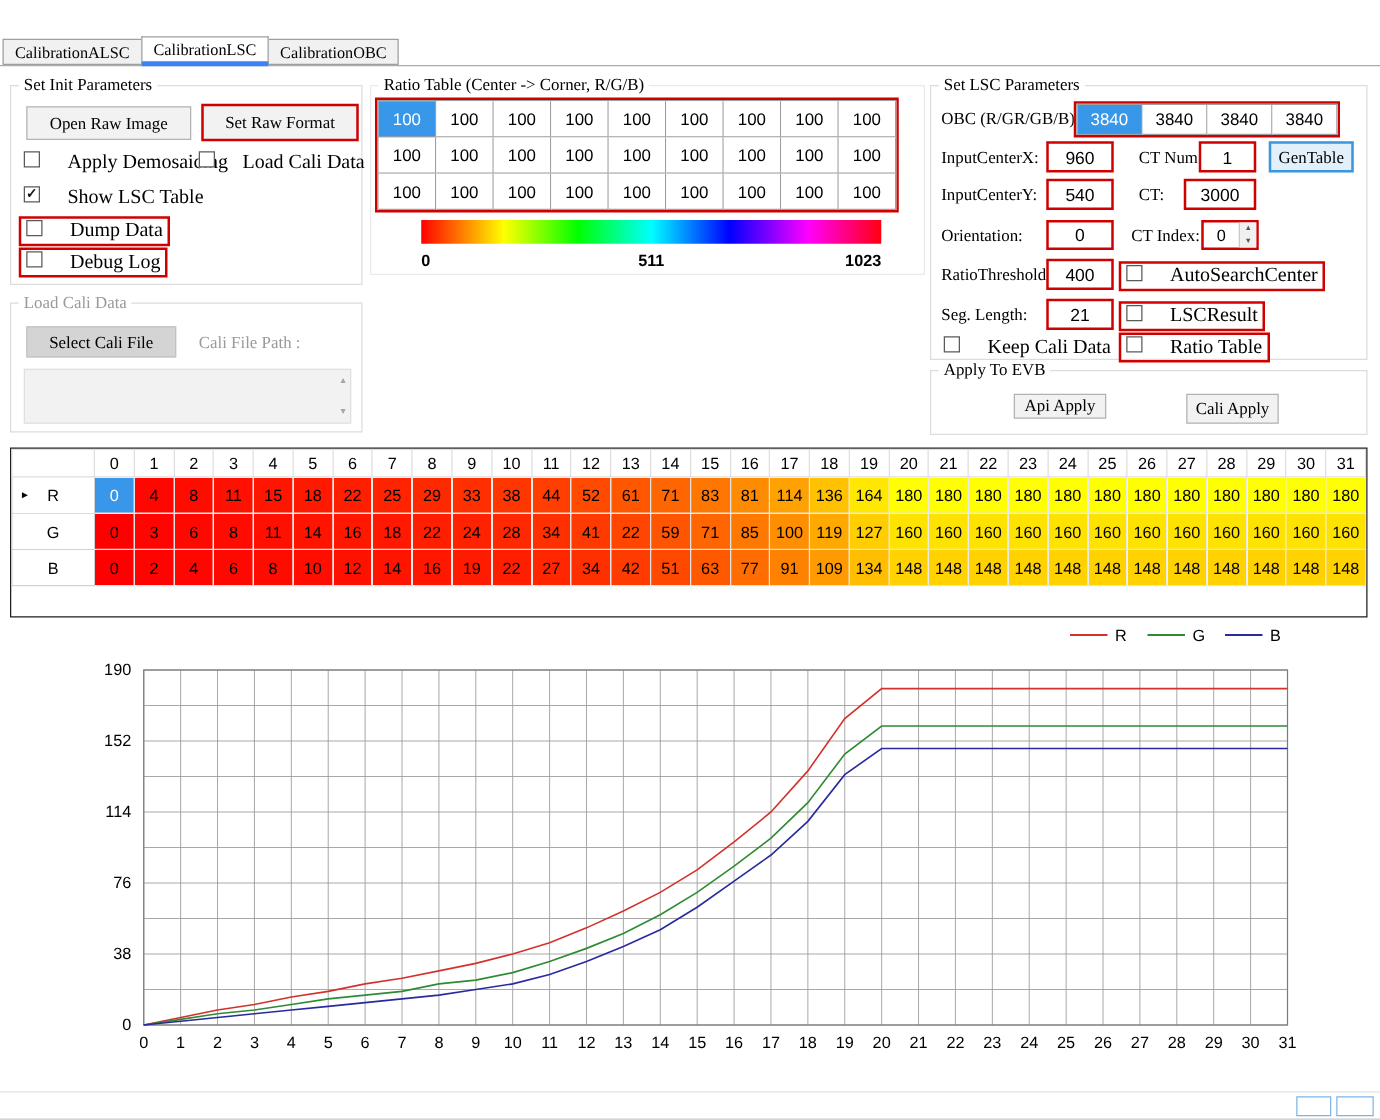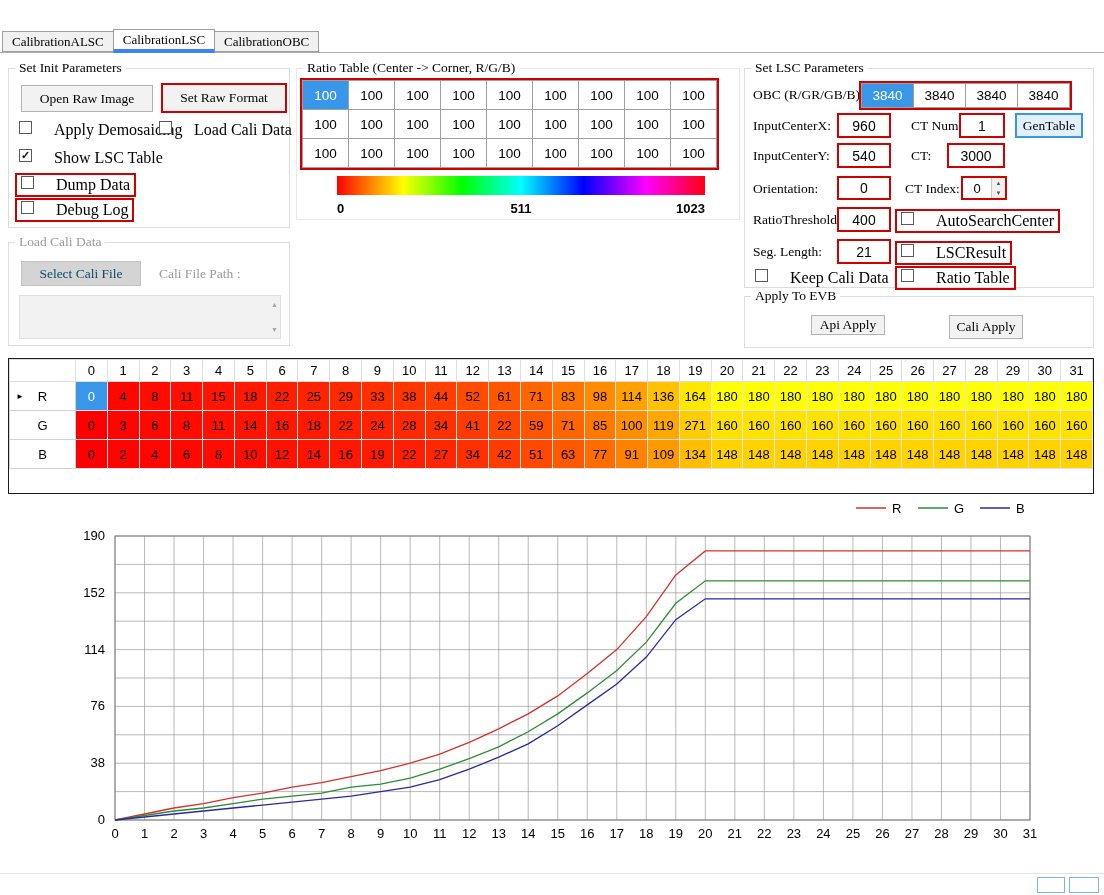--- a/index.html
+++ b/index.html
@@ -23,21 +23,21 @@
   
   .groupbox{position:absolute;border:1px solid #dcdcdc}
   .legend{position:absolute;top:-9px;left:6px;background:#fff;padding:0 4px;font-size:13.5px;white-space:nowrap}
   .legend.dim{color:#9a9a9a}
 
   
   .btn{position:absolute;display:flex;align-items:center;justify-content:center;background:#f2f2f2;
        border:1px solid #b3b3b3;font-size:13.5px;cursor:default}
   .btn.red{border:2px solid #cf0000}
   .btn.blue{border:2px solid #3a96dd;background:#e2f0fb}
-  .btn.disabled{background:#d4d4d4;border:1px solid #c2c2c2;color:#0c4a6e}
+  .btn.disabled{background:#d4d4d4;border:1px solid #c2c2c2;color:#000000}
 
   
   .cbwrap{position:absolute;display:flex;align-items:center}
   .cb{display:inline-flex;align-items:flex-start;gap:22px;font-size:16px;white-space:nowrap}
   .cb .box{width:13px;height:13px;border:1px solid #5a5a5a;background:#fff;display:inline-flex;
            align-items:center;justify-content:center;flex:none}
   .cb.on .box::after{content:"✓";font-size:11px;font-weight:bold;color:#111;line-height:1}
   .annot{border:2px solid #cf0000;padding:1px 4px}
 
   
@@ -349,21 +349,21 @@
             <td style="background:hsl(7.3,100%,50%)">22</td>
             <td style="background:hsl(8.3,100%,50%)">25</td>
             <td style="background:hsl(9.7,100%,50%)">29</td>
             <td style="background:hsl(11.0,100%,50%)">33</td>
             <td style="background:hsl(12.7,100%,50%)">38</td>
             <td style="background:hsl(14.7,100%,50%)">44</td>
             <td style="background:hsl(17.3,100%,50%)">52</td>
             <td style="background:hsl(20.3,100%,50%)">61</td>
             <td style="background:hsl(23.7,100%,50%)">71</td>
             <td style="background:hsl(27.7,100%,50%)">83</td>
-            <td style="background:hsl(32.7,100%,50%)">98</td>
+            <td style="background:hsl(32.7,100%,50%)">81</td>
             <td style="background:hsl(38.0,100%,50%)">114</td>
             <td style="background:hsl(45.3,100%,50%)">136</td>
             <td style="background:hsl(54.7,100%,50%)">164</td>
             <td style="background:hsl(60.0,100%,50%)">180</td>
             <td style="background:hsl(60.0,100%,50%)">180</td>
             <td style="background:hsl(60.0,100%,50%)">180</td>
             <td style="background:hsl(60.0,100%,50%)">180</td>
             <td style="background:hsl(60.0,100%,50%)">180</td>
             <td style="background:hsl(60.0,100%,50%)">180</td>
             <td style="background:hsl(60.0,100%,50%)">180</td>
@@ -387,21 +387,21 @@
             <td style="background:hsl(8.0,100%,50%)">24</td>
             <td style="background:hsl(9.3,100%,50%)">28</td>
             <td style="background:hsl(11.3,100%,50%)">34</td>
             <td style="background:hsl(13.7,100%,50%)">41</td>
             <td style="background:hsl(16.3,100%,50%)">22</td>
             <td style="background:hsl(19.7,100%,50%)">59</td>
             <td style="background:hsl(23.7,100%,50%)">71</td>
             <td style="background:hsl(28.3,100%,50%)">85</td>
             <td style="background:hsl(33.3,100%,50%)">100</td>
             <td style="background:hsl(39.7,100%,50%)">119</td>
-            <td style="background:hsl(48.3,100%,50%)">271</td>
+            <td style="background:hsl(48.3,100%,50%)">127</td>
             <td style="background:hsl(53.3,100%,50%)">160</td>
             <td style="background:hsl(53.3,100%,50%)">160</td>
             <td style="background:hsl(53.3,100%,50%)">160</td>
             <td style="background:hsl(53.3,100%,50%)">160</td>
             <td style="background:hsl(53.3,100%,50%)">160</td>
             <td style="background:hsl(53.3,100%,50%)">160</td>
             <td style="background:hsl(53.3,100%,50%)">160</td>
             <td style="background:hsl(53.3,100%,50%)">160</td>
             <td style="background:hsl(53.3,100%,50%)">160</td>
             <td style="background:hsl(53.3,100%,50%)">160</td>

